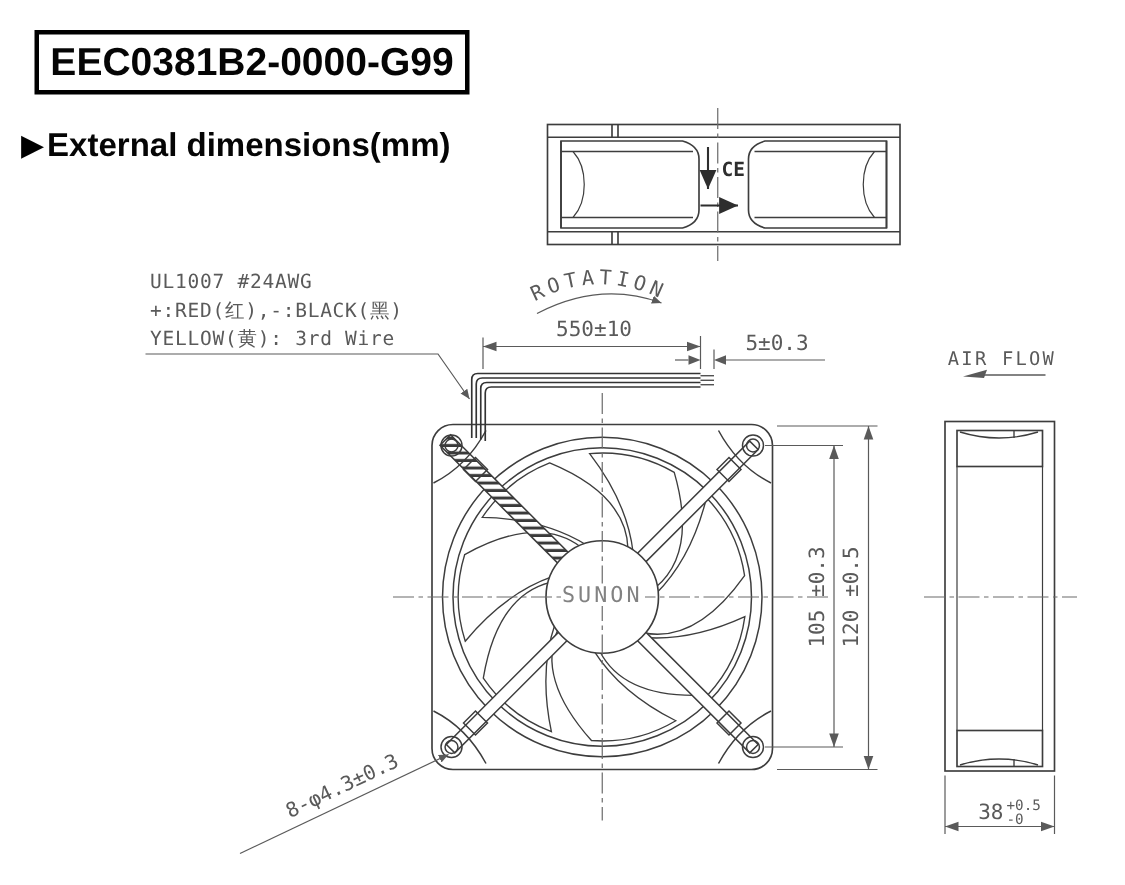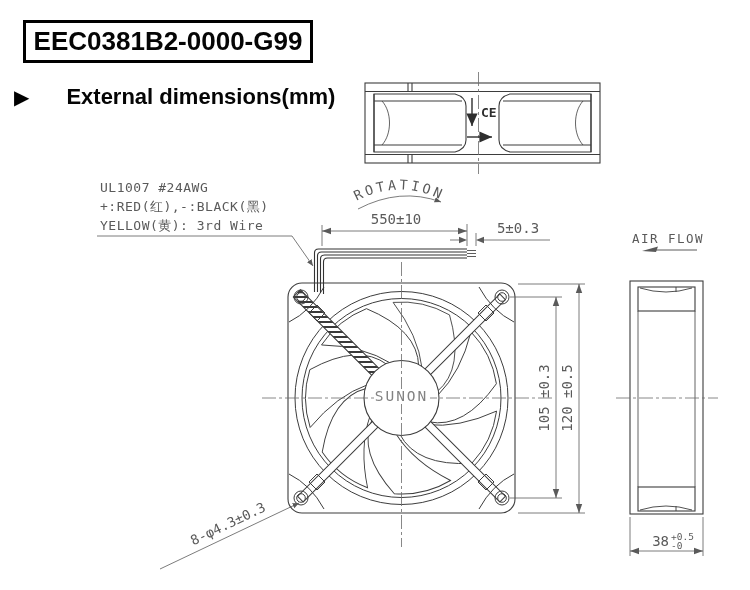--- a/index.html
+++ b/index.html
@@ -3,21 +3,21 @@
 <meta charset="utf-8">
 <style>
   html,body{margin:0;padding:0;background:#fff;}
   .canvas{position:relative;width:750px;height:590px;background:#ffffff;overflow:hidden;
           font-family:"Liberation Sans",sans-serif;}
   .title-box{position:absolute;left:23px;top:20px;width:290px;height:43px;border:3px solid #000;
              box-sizing:border-box;display:flex;align-items:center;justify-content:center;}
   .title-box span{font-size:26px;font-weight:bold;color:#050505;letter-spacing:0px;white-space:nowrap;}
   .heading{position:absolute;left:14px;top:84px;display:flex;align-items:center;gap:2px;}
   .heading .tri{font-size:20px;color:#000;line-height:1;}
-  .heading .txt{font-size:22px;font-weight:bold;color:#050505;white-space:nowrap;margin-left:35px;}
+  .heading .txt{font-size:22px;font-weight:bold;color:#050505;white-space:nowrap;}
   svg{position:absolute;left:0;top:0;}
   svg text{font-family:"DejaVu Sans Mono",monospace;}
 </style>
 </head>
 <body>
 
 <div class="canvas">
 
   <div class="title-box">
     <span>EEC0381B2-0000-G99</span>

